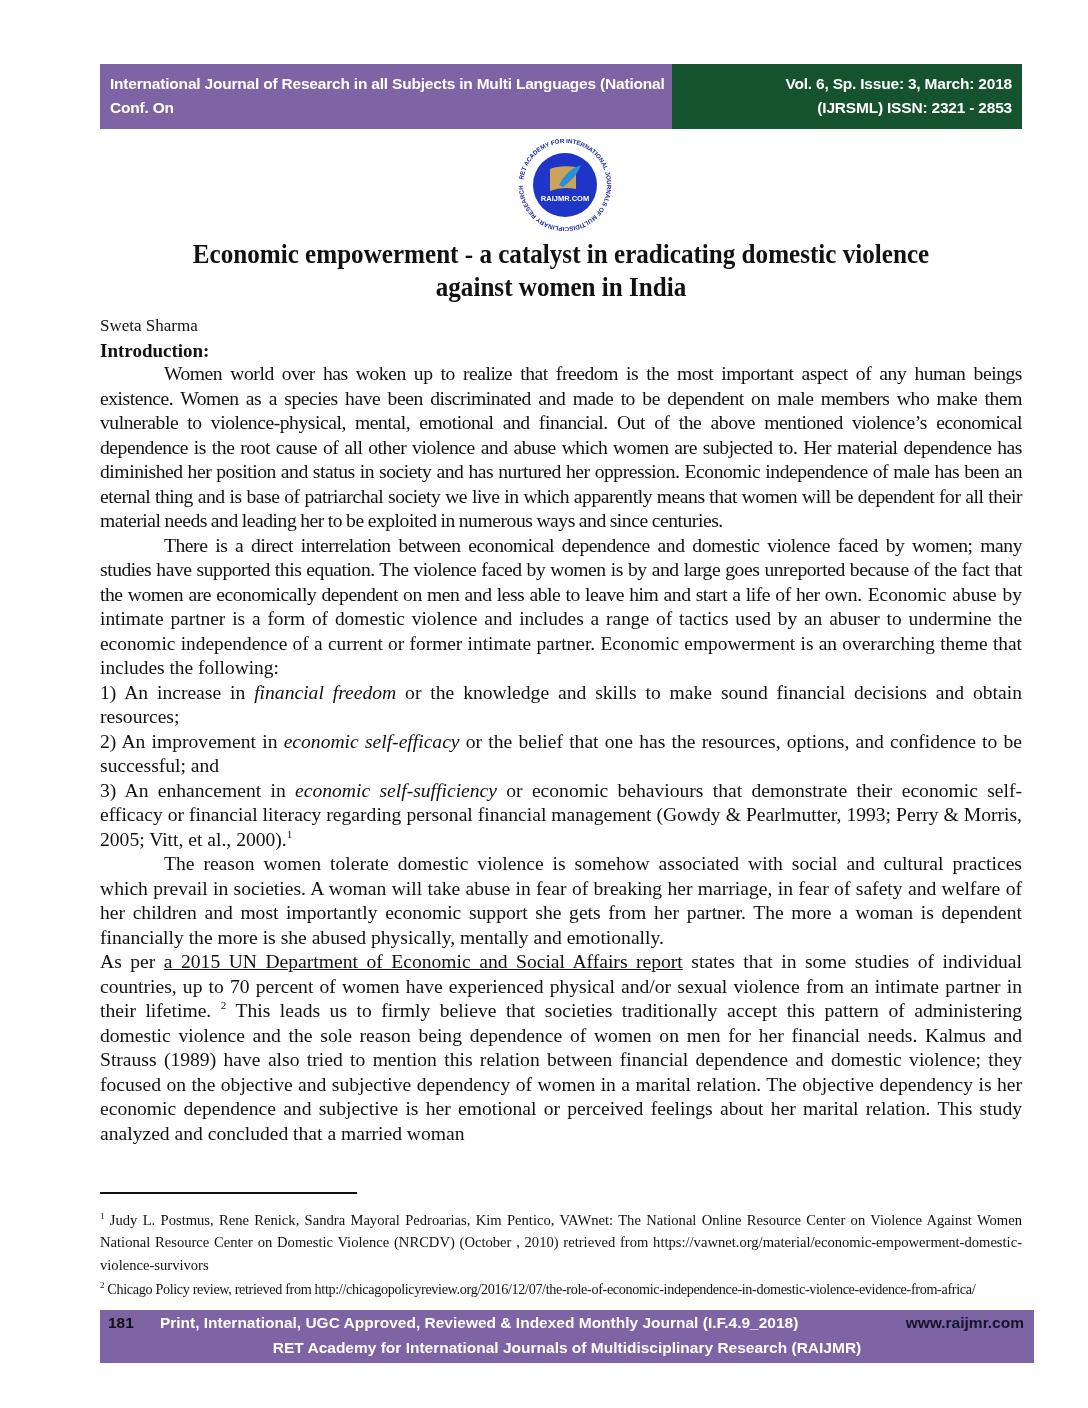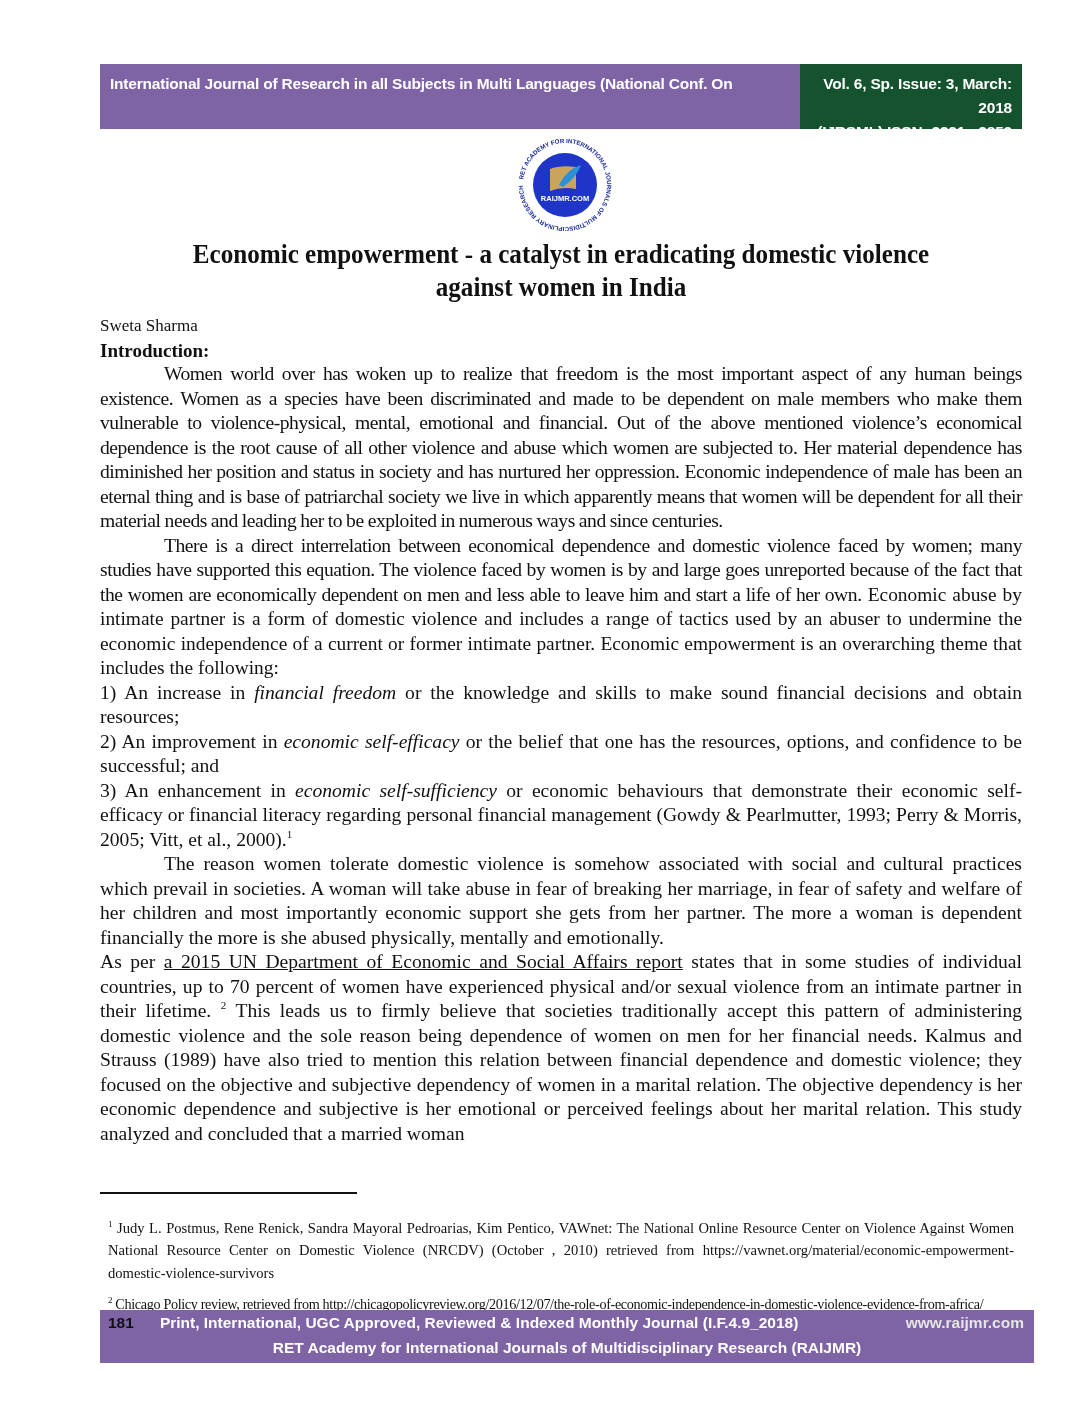--- a/index.html
+++ b/index.html
@@ -1,20 +1,20 @@
 <!DOCTYPE html>
 <html><head>
 <meta charset="utf-8">
 <style>
   html, body { margin: 0; padding: 0; background: #ffffff; }
   body { width: 1088px; height: 1408px; position: relative; overflow: hidden;
          font-family: "Liberation Serif", serif; color: #111; }
 
   .header { position: absolute; left: 100px; top: 64px; width: 922px; height: 65px; display: flex; }
-  .header-left { background: #7e63a5; width: 700px; height: 100%; color: #fff;
+  .header-left { background: #7e63a5; width: 572px; height: 100%; color: #fff;
                  font-family: "Liberation Sans", sans-serif; font-weight: bold; font-size: 15.5px;
                  box-sizing: border-box; padding: 8px 0 0 10px; line-height: 24px; letter-spacing: -0.2px; }
   .header-right { background: #14532d; flex: 1; color: #fff; font-family: "Liberation Sans", sans-serif;
                   font-weight: bold; font-size: 15.5px; text-align: right; box-sizing: border-box;
                   padding: 8px 10px 0 0; line-height: 24px; letter-spacing: -0.2px; }
   .header sup { font-size: 9px; line-height: 0; }
 
   .logo { position: absolute; left: 512px; top: 139px; width: 106px; height: 92px; }
 
   .title { position: absolute; left: 100px; top: 238px; width: 922px; text-align: center;
@@ -27,29 +27,29 @@
   .body { position: absolute; left: 100px; top: 362px; width: 922px; font-size: 19.6px; line-height: 24.5px; }
   .body p { margin: 0; text-align: justify; text-align-last: left; }
   .indent { text-indent: 64px; }
   .dense { letter-spacing: -0.45px; word-spacing: -0.5px; }
   .light { font-size: 19.4px; }
   .body .link { text-decoration: underline; }
   .body sup { font-size: 11px; line-height: 0; }
 
   .fn-rule { position: absolute; left: 100px; top: 1192px; width: 257px; height: 2px; background: #111; }
   .footnotes { position: absolute; left: 100px; top: 1205px; width: 922px; font-size: 14.6px; line-height: 22.5px; }
-  .footnotes p { margin: 8px; text-align: justify; }
+  .footnotes p { margin: 0; text-align: justify; }
   .footnotes .fn2 { font-size: 14.2px; line-height: 17px; letter-spacing: -0.35px; margin-top: 1px; }
   .footnotes sup { font-size: 9px; }
 
   .footer { position: absolute; left: 100px; top: 1310px; width: 934px; height: 53px; background: #7e63a5;
             font-family: "Liberation Sans", sans-serif; font-weight: bold; font-size: 15.5px; color: #fff; }
   .footer .row1 { position: absolute; left: 8px; top: 4px; right: 10px; display: flex; justify-content: space-between; }
   .footer .page-num { color: #111; margin-right: 26px; }
-  .footer .site { color: #e5e5e5; }
+  .footer .site { color: #0f172a; }
   .footer .row2 { position: absolute; left: 0; right: 0; top: 29px; text-align: center; }
 </style>
 </head>
 <body>
 
 <div class="header">
   <div class="header-left">
     <div>International Journal of Research in all Subjects in Multi Languages (National Conf. On</div>
   </div>
   <div class="header-right">

